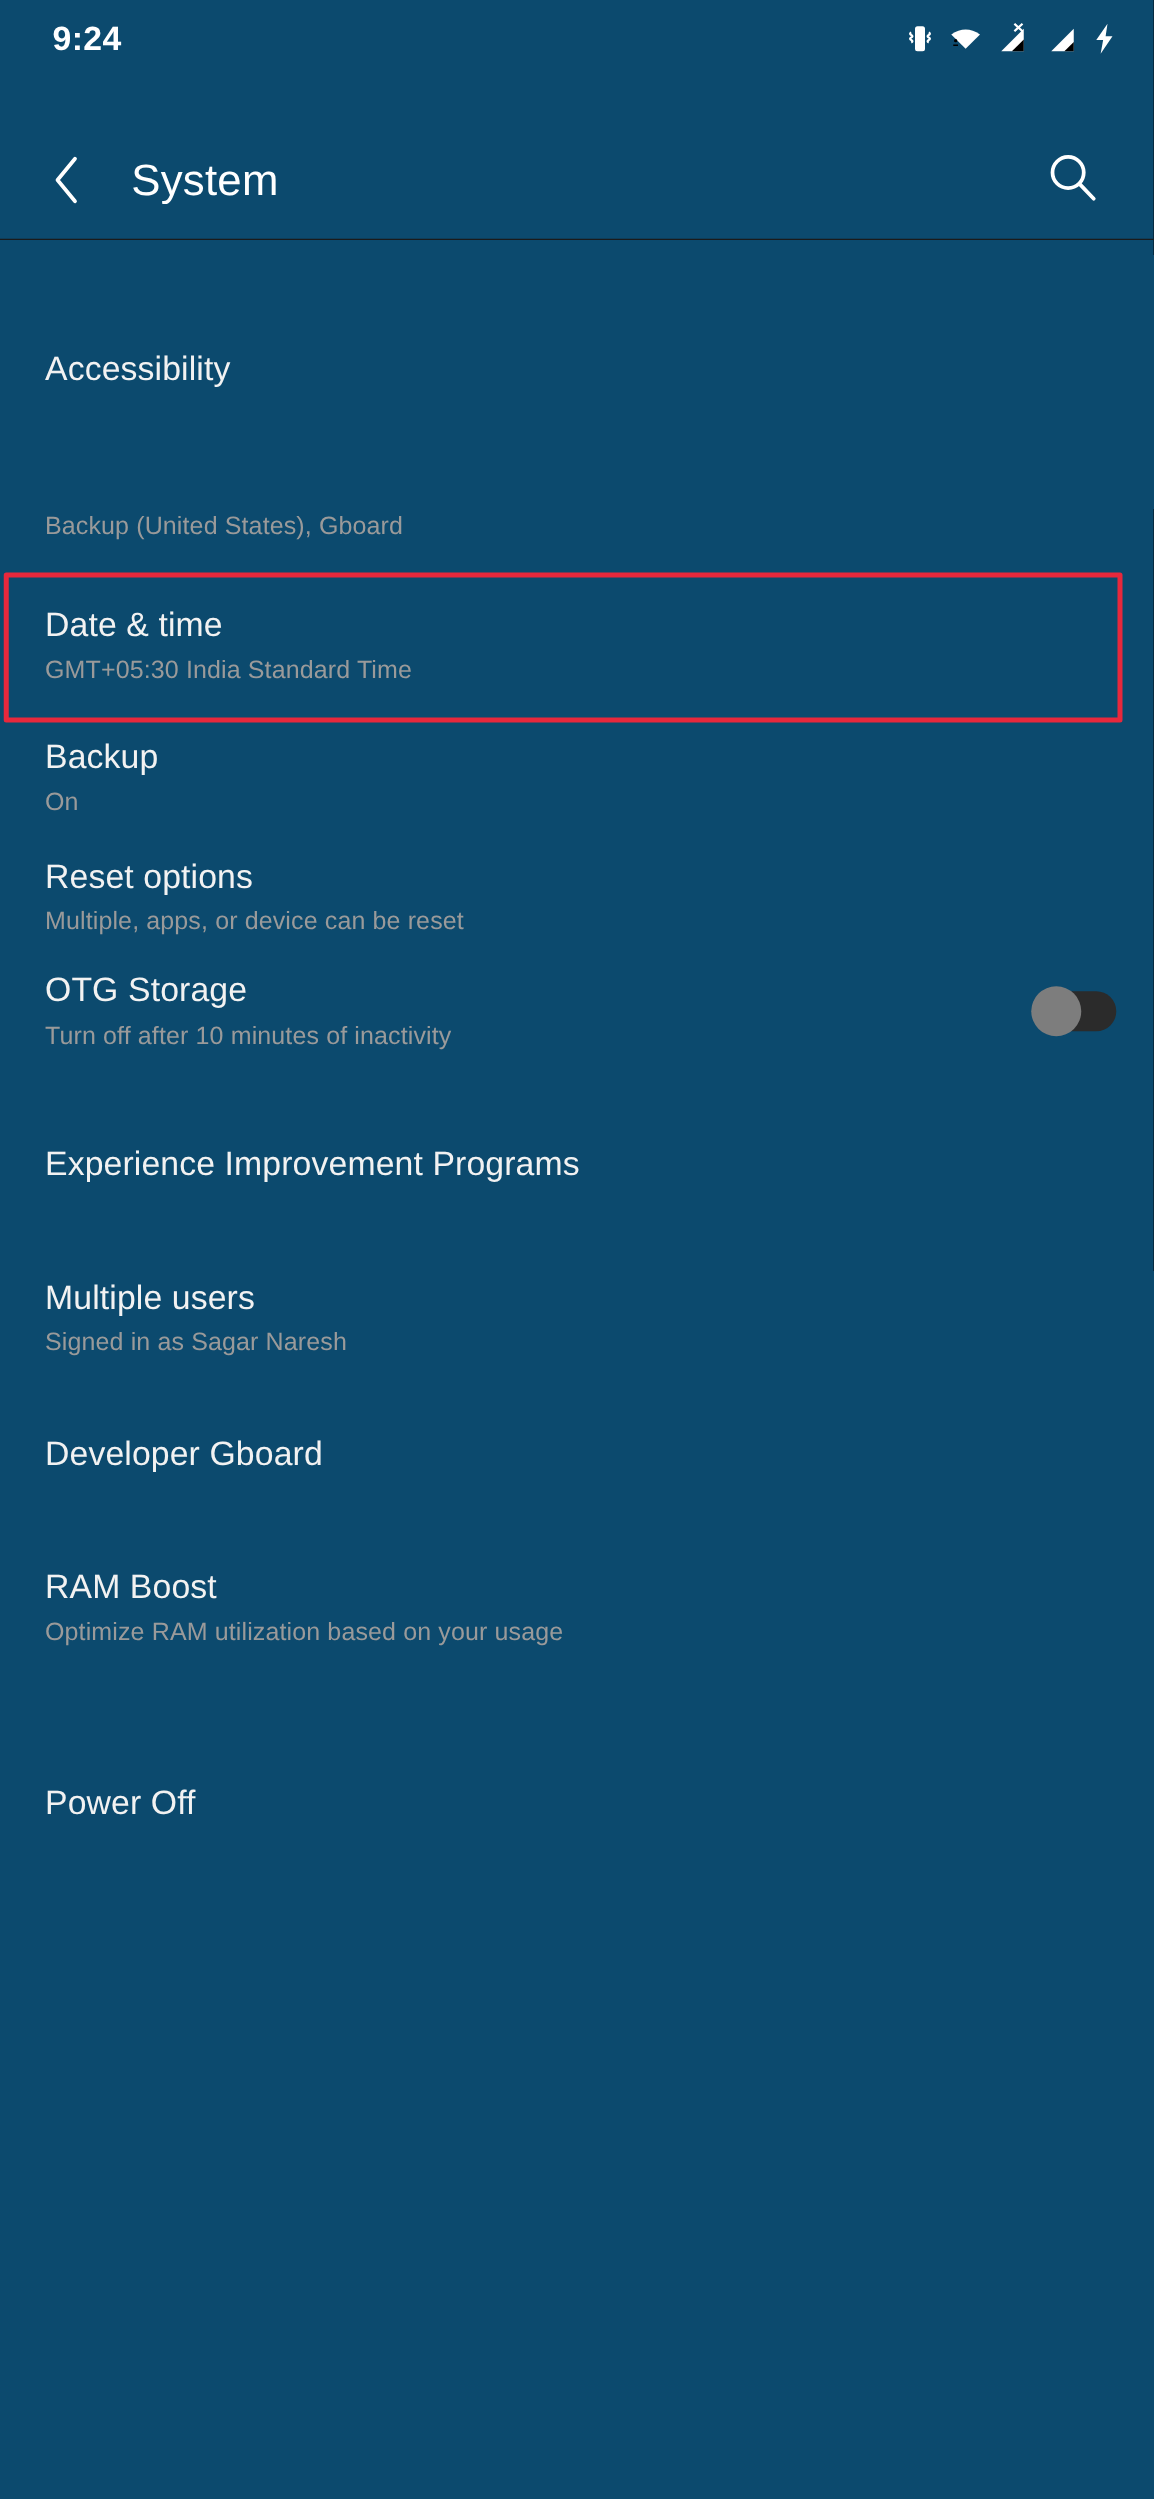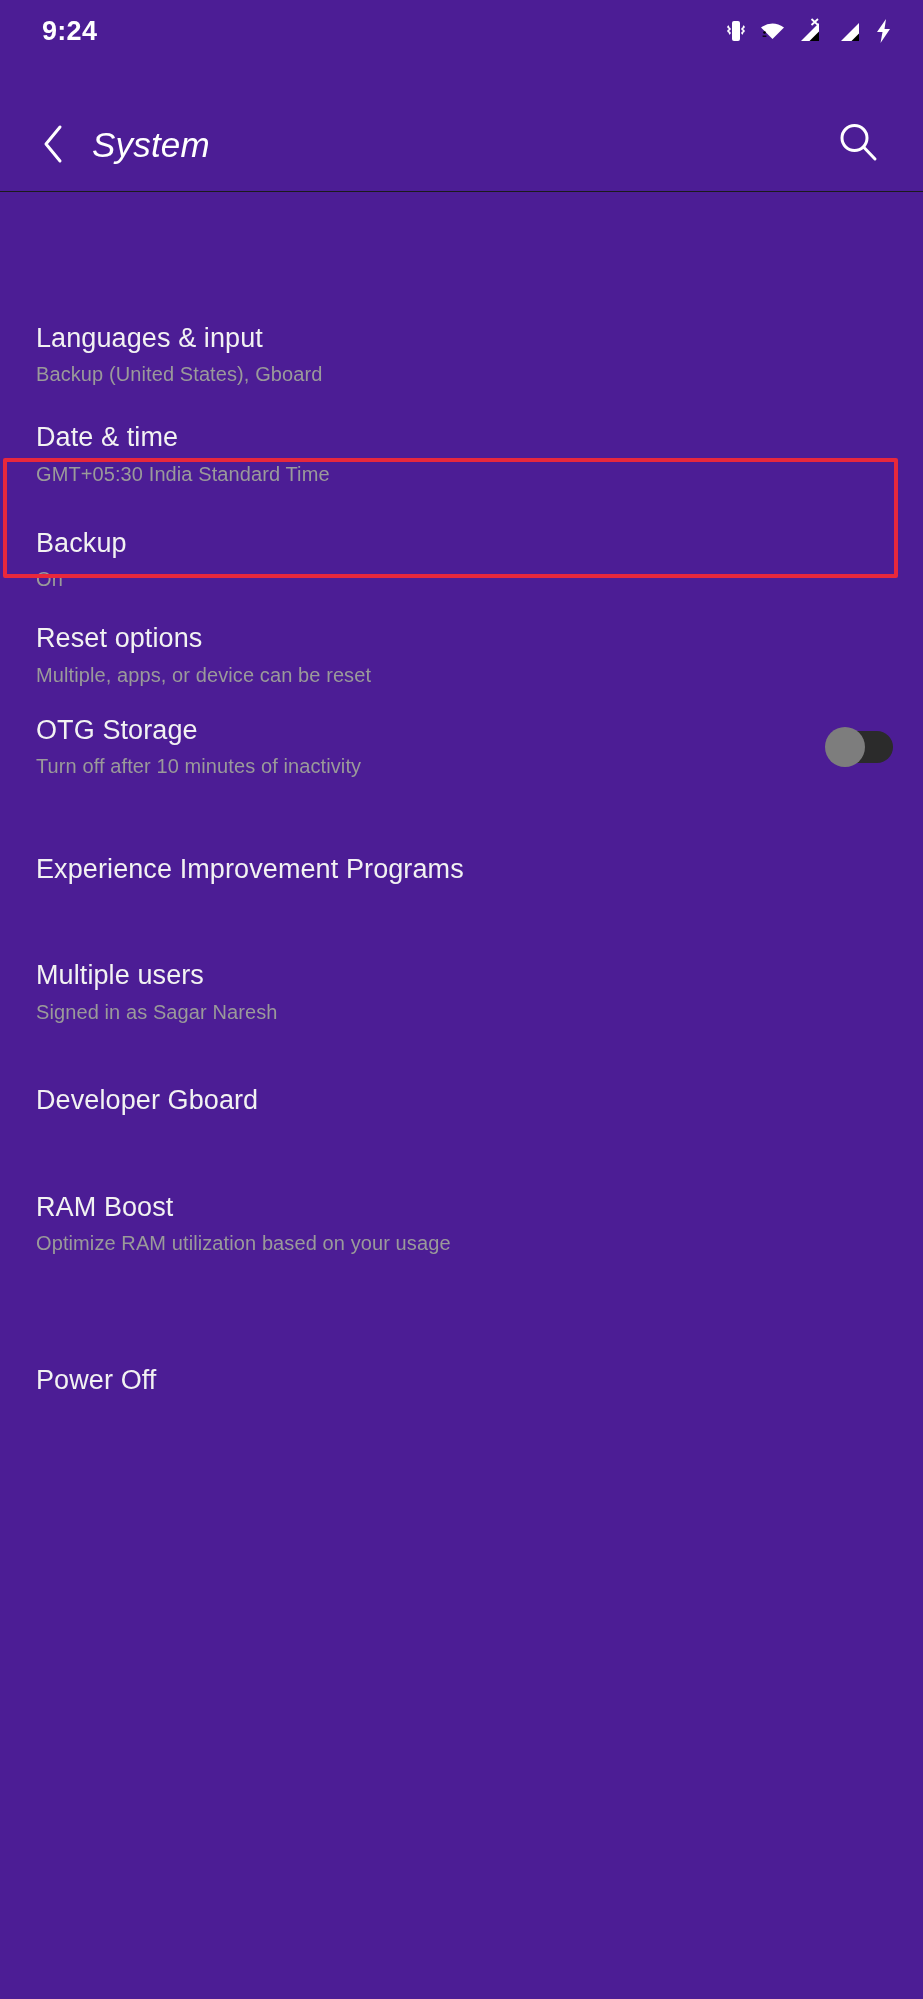--- a/index.html
+++ b/index.html
@@ -2,21 +2,21 @@
 <html><head>
 <meta charset="utf-8">
 <style>
   * { box-sizing: border-box; margin: 0; padding: 0; }
   html, body {
     width: 923px; height: 1999px;
     background: #000000;
     font-family: "Liberation Sans", sans-serif;
     overflow: hidden;
   }
-  #screen { position: relative; width: 923px; height: 1999px; background: #4c1d95; }
+  #screen { position: relative; width: 923px; height: 1999px; background: #0c4a6e; }
 
   
   .statusbar {
     position: absolute; top: 0; left: 0; width: 923px; height: 62px;
     display: flex; align-items: center; justify-content: space-between;
     padding: 0 30px 0 42px;
   }
   .status-time { color: #ffffff; font-size: 27px; font-weight: bold; letter-spacing: .3px; }
   .status-icons { display: flex; align-items: center; gap: 11px; }
   .status-icons svg { display: block; }
@@ -26,21 +26,21 @@
     position: absolute; top: 98px; left: 0; width: 923px; height: 92px;
     display: flex; align-items: center;
   }
   .back-btn {
     width: 64px; height: 64px; margin-left: 22px;
     display: flex; align-items: center; justify-content: center;
   }
   .back-btn svg { display:block; }
   .toolbar-title {
     color: #ffffff; font-size: 35px; letter-spacing: .2px;
-    margin-left: 6px; line-height: 1; font-style: italic;
+    margin-left: 19px; line-height: 1;
   }
   .toolbar-spacer { flex: 1; }
   .search-btn {
     width: 70px; height: 70px; margin-right: 30px;
     display: flex; align-items: center; justify-content: center;
   }
   .toolbar-divider {
     position: absolute; top: 191px; left: 0; width: 923px; height: 1px;
     background: #1b1b1b;
   }
@@ -159,26 +159,30 @@
         </svg>
       </span>
     </div>
   </div>
   <div class="toolbar-divider"></div>
 
   <div class="list">
 
     <div class="gap-72"></div>
 
-
-    <div class="gap-58"></div>
-
-    <div class="row">
-      <div class="row-text">
-        <div class="row-title">Languages &amp; input</div>
+    <div class="row">
+      <div class="row-text">
+        <div class="row-title">Accessibility</div>
+      </div>
+    </div>
+
+    <div class="gap-58"></div>
+
+    <div class="row">
+      <div class="row-text">
         <div class="row-sub">Backup (United States), Gboard</div>
       </div>
     </div>
 
     <div class="gap-34"></div>
 
     <div class="row">
       <div class="row-text">
         <div class="row-title">Date &amp; time</div>
         <div class="row-sub">GMT+05:30 India Standard Time</div>

